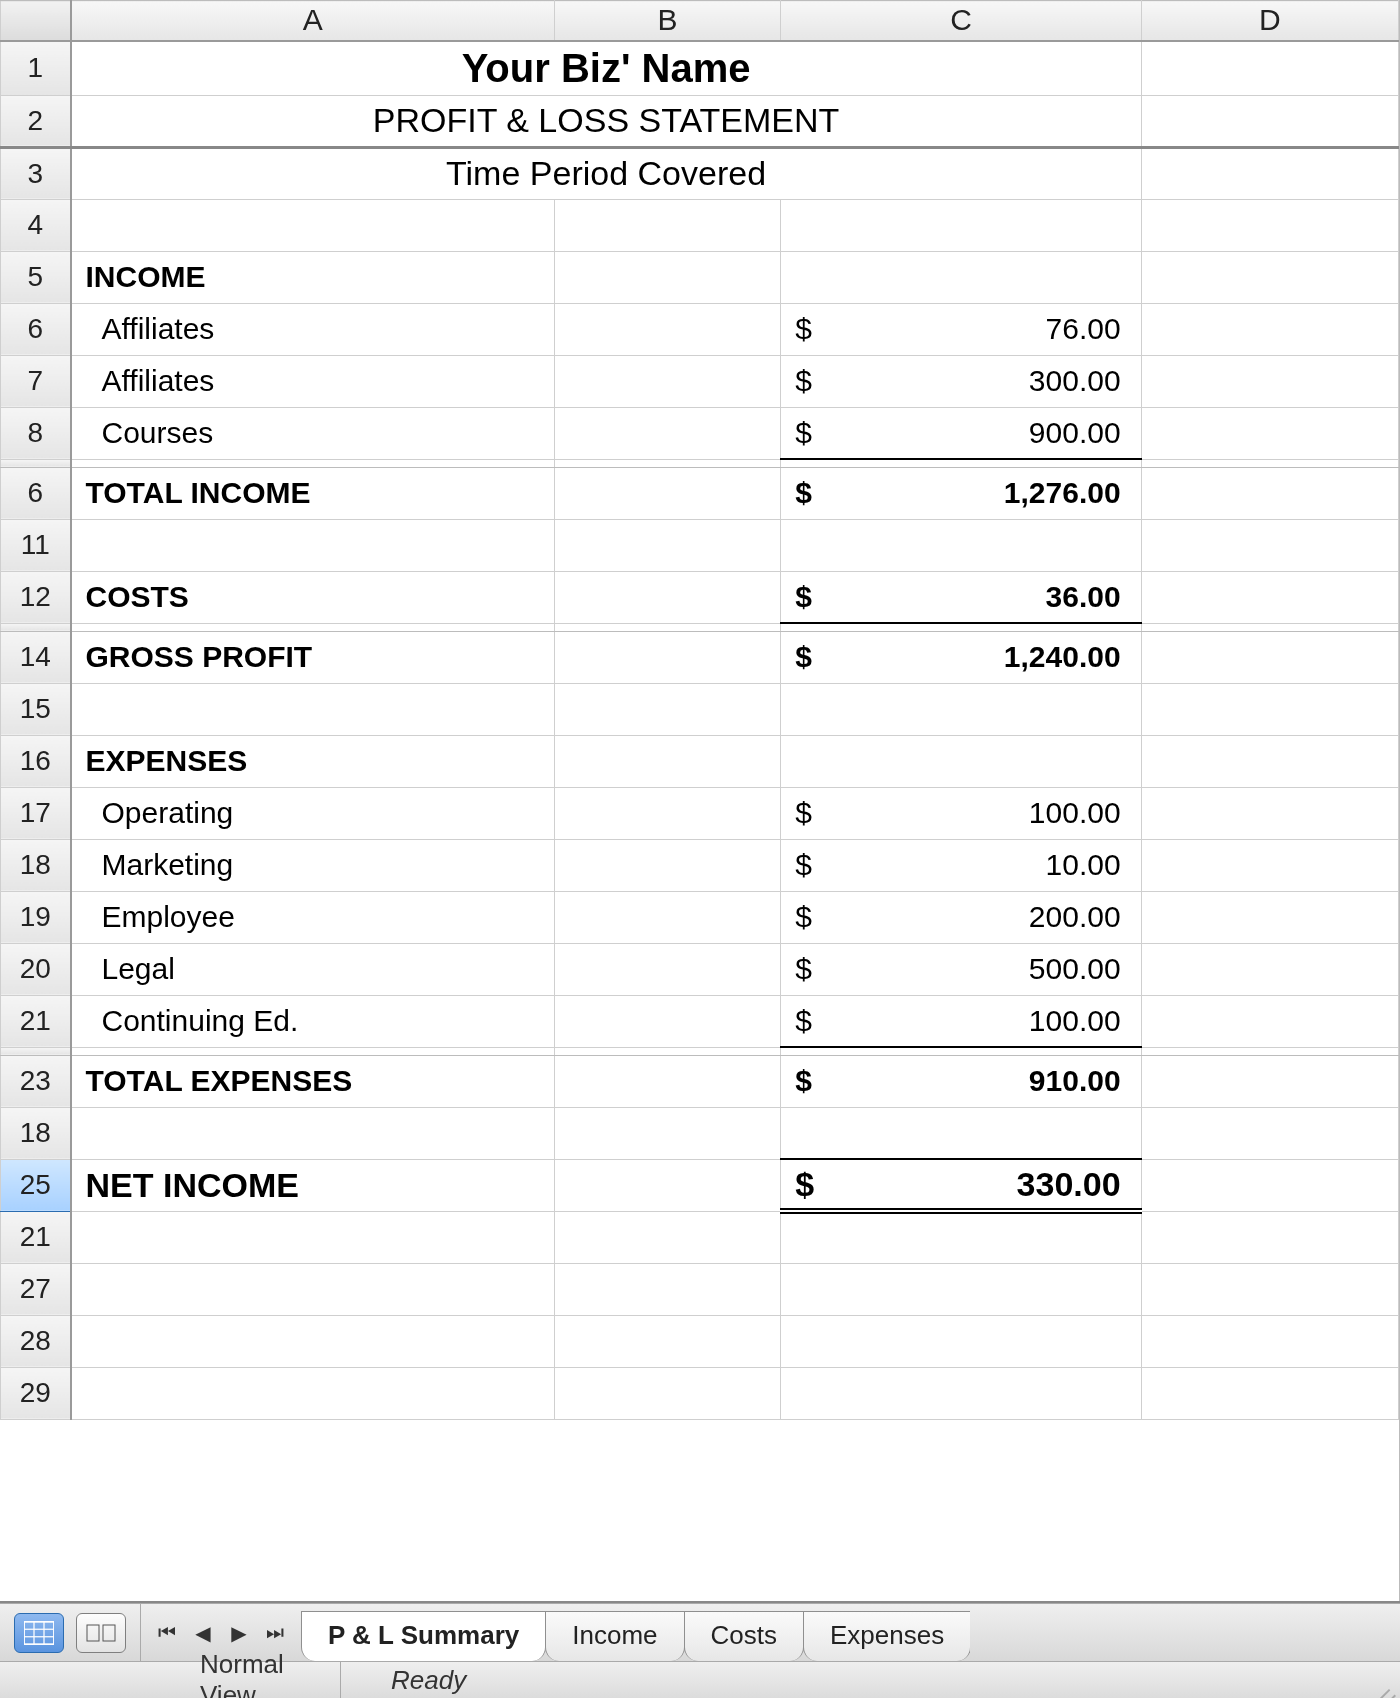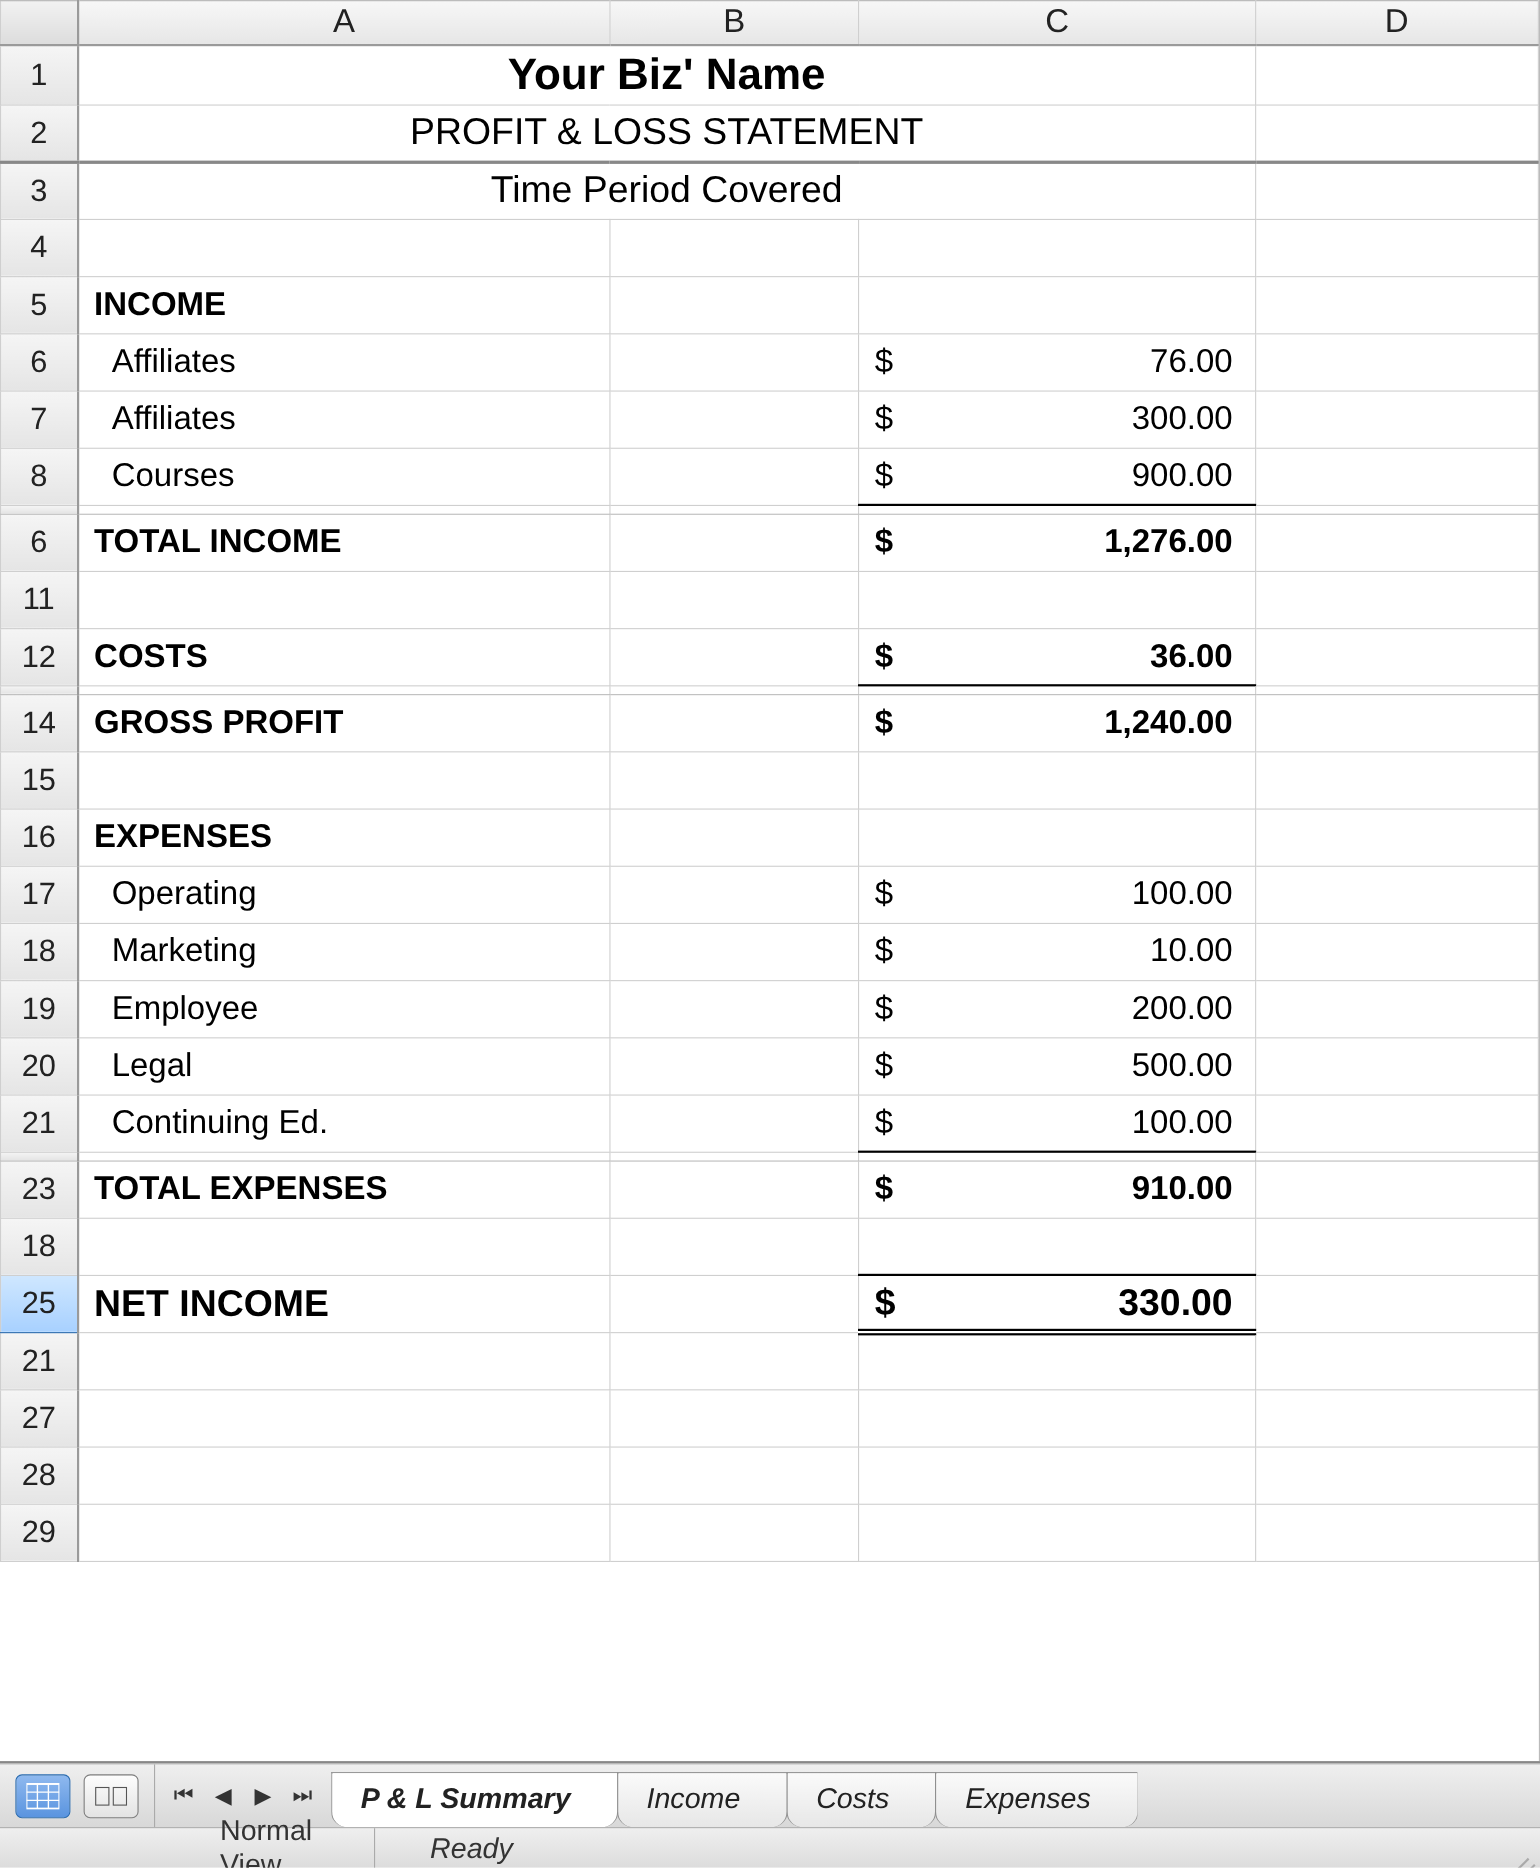--- a/index.html
+++ b/index.html
@@ -166,29 +166,28 @@
     color: #333;
     font-size: 20px;
   }
   .tabs {
     display: flex;
     align-items: flex-end;
     padding-top: 6px;
     overflow: hidden;
   }
   .tab {
-    padding: 8px 42px 10px 26px;
+    padding: 8px 26px 10px 26px;
     background: linear-gradient(#fafafa,#e7e7e7);
     border: 1px solid #8f8f8f;
     border-bottom: none;
     border-radius: 0 0 14px 14px;
     margin-right: -1px;
     color: #222;
     white-space: nowrap;
-    font-style: italic;
   }
   .tab.active {
     background: #fff;
     font-weight: 700;
     z-index: 2;
     position: relative;
   }
   .statusbar {
     height: 37px;
     display: flex;

